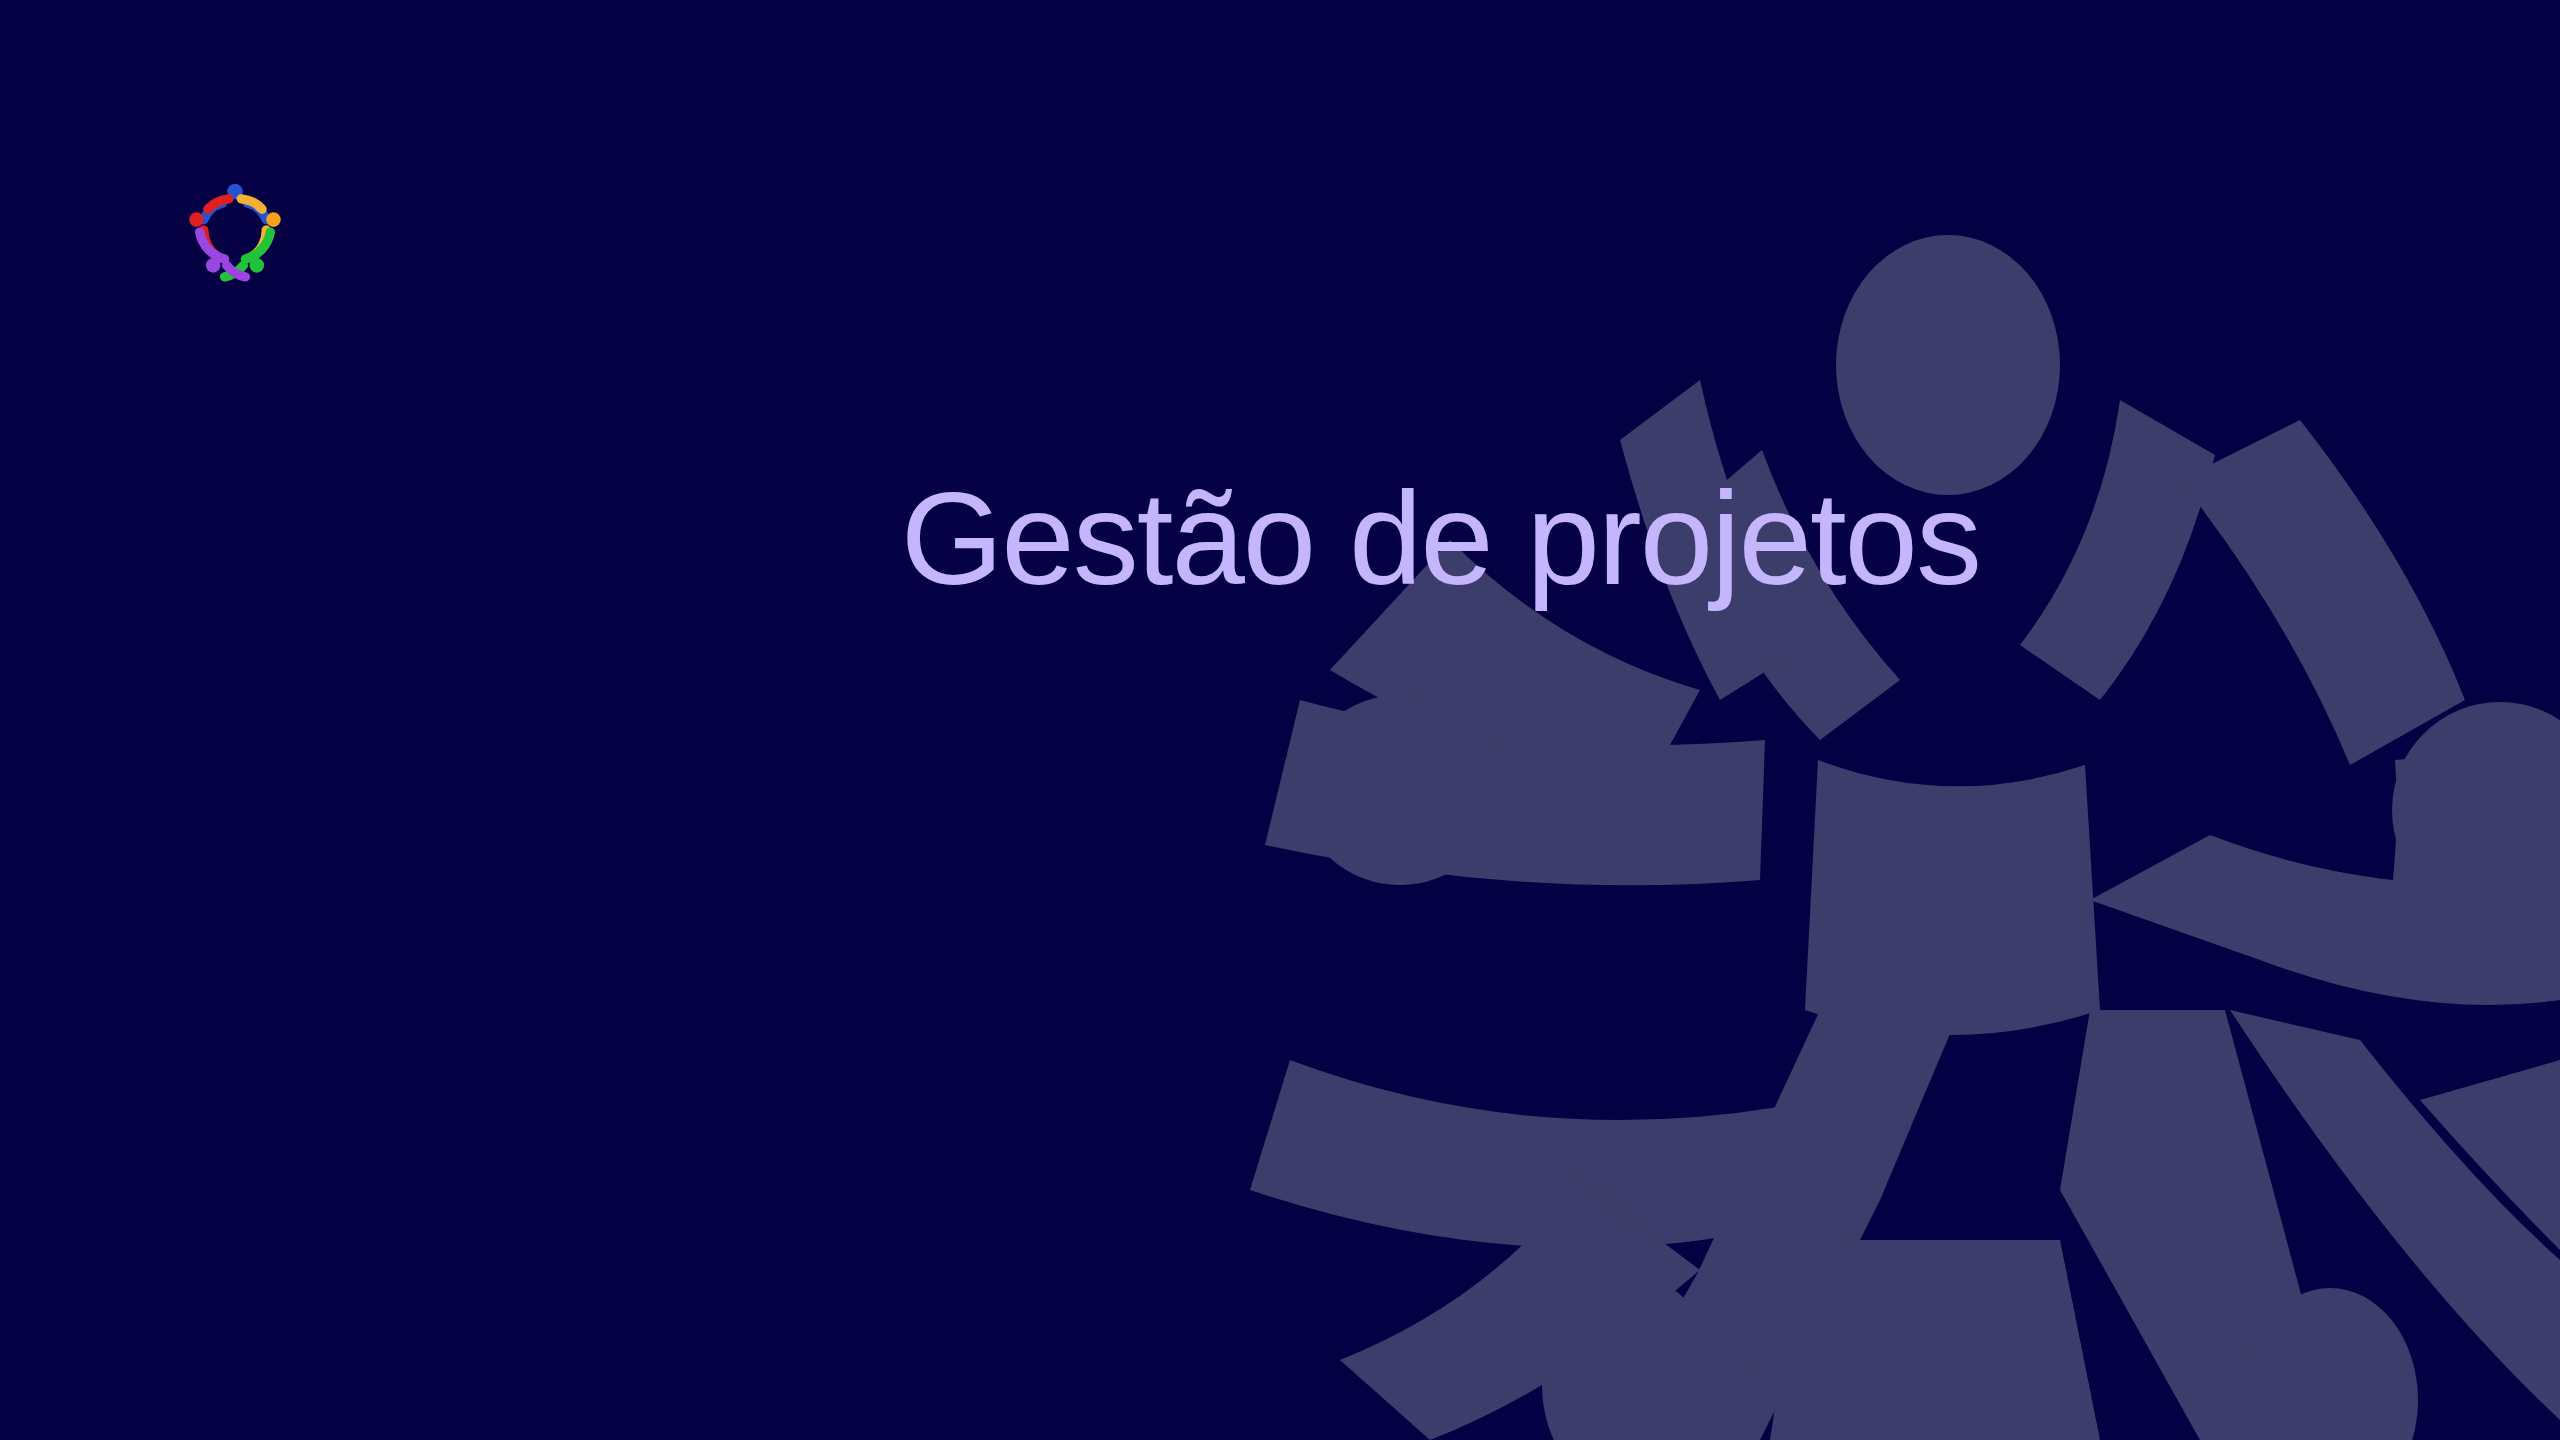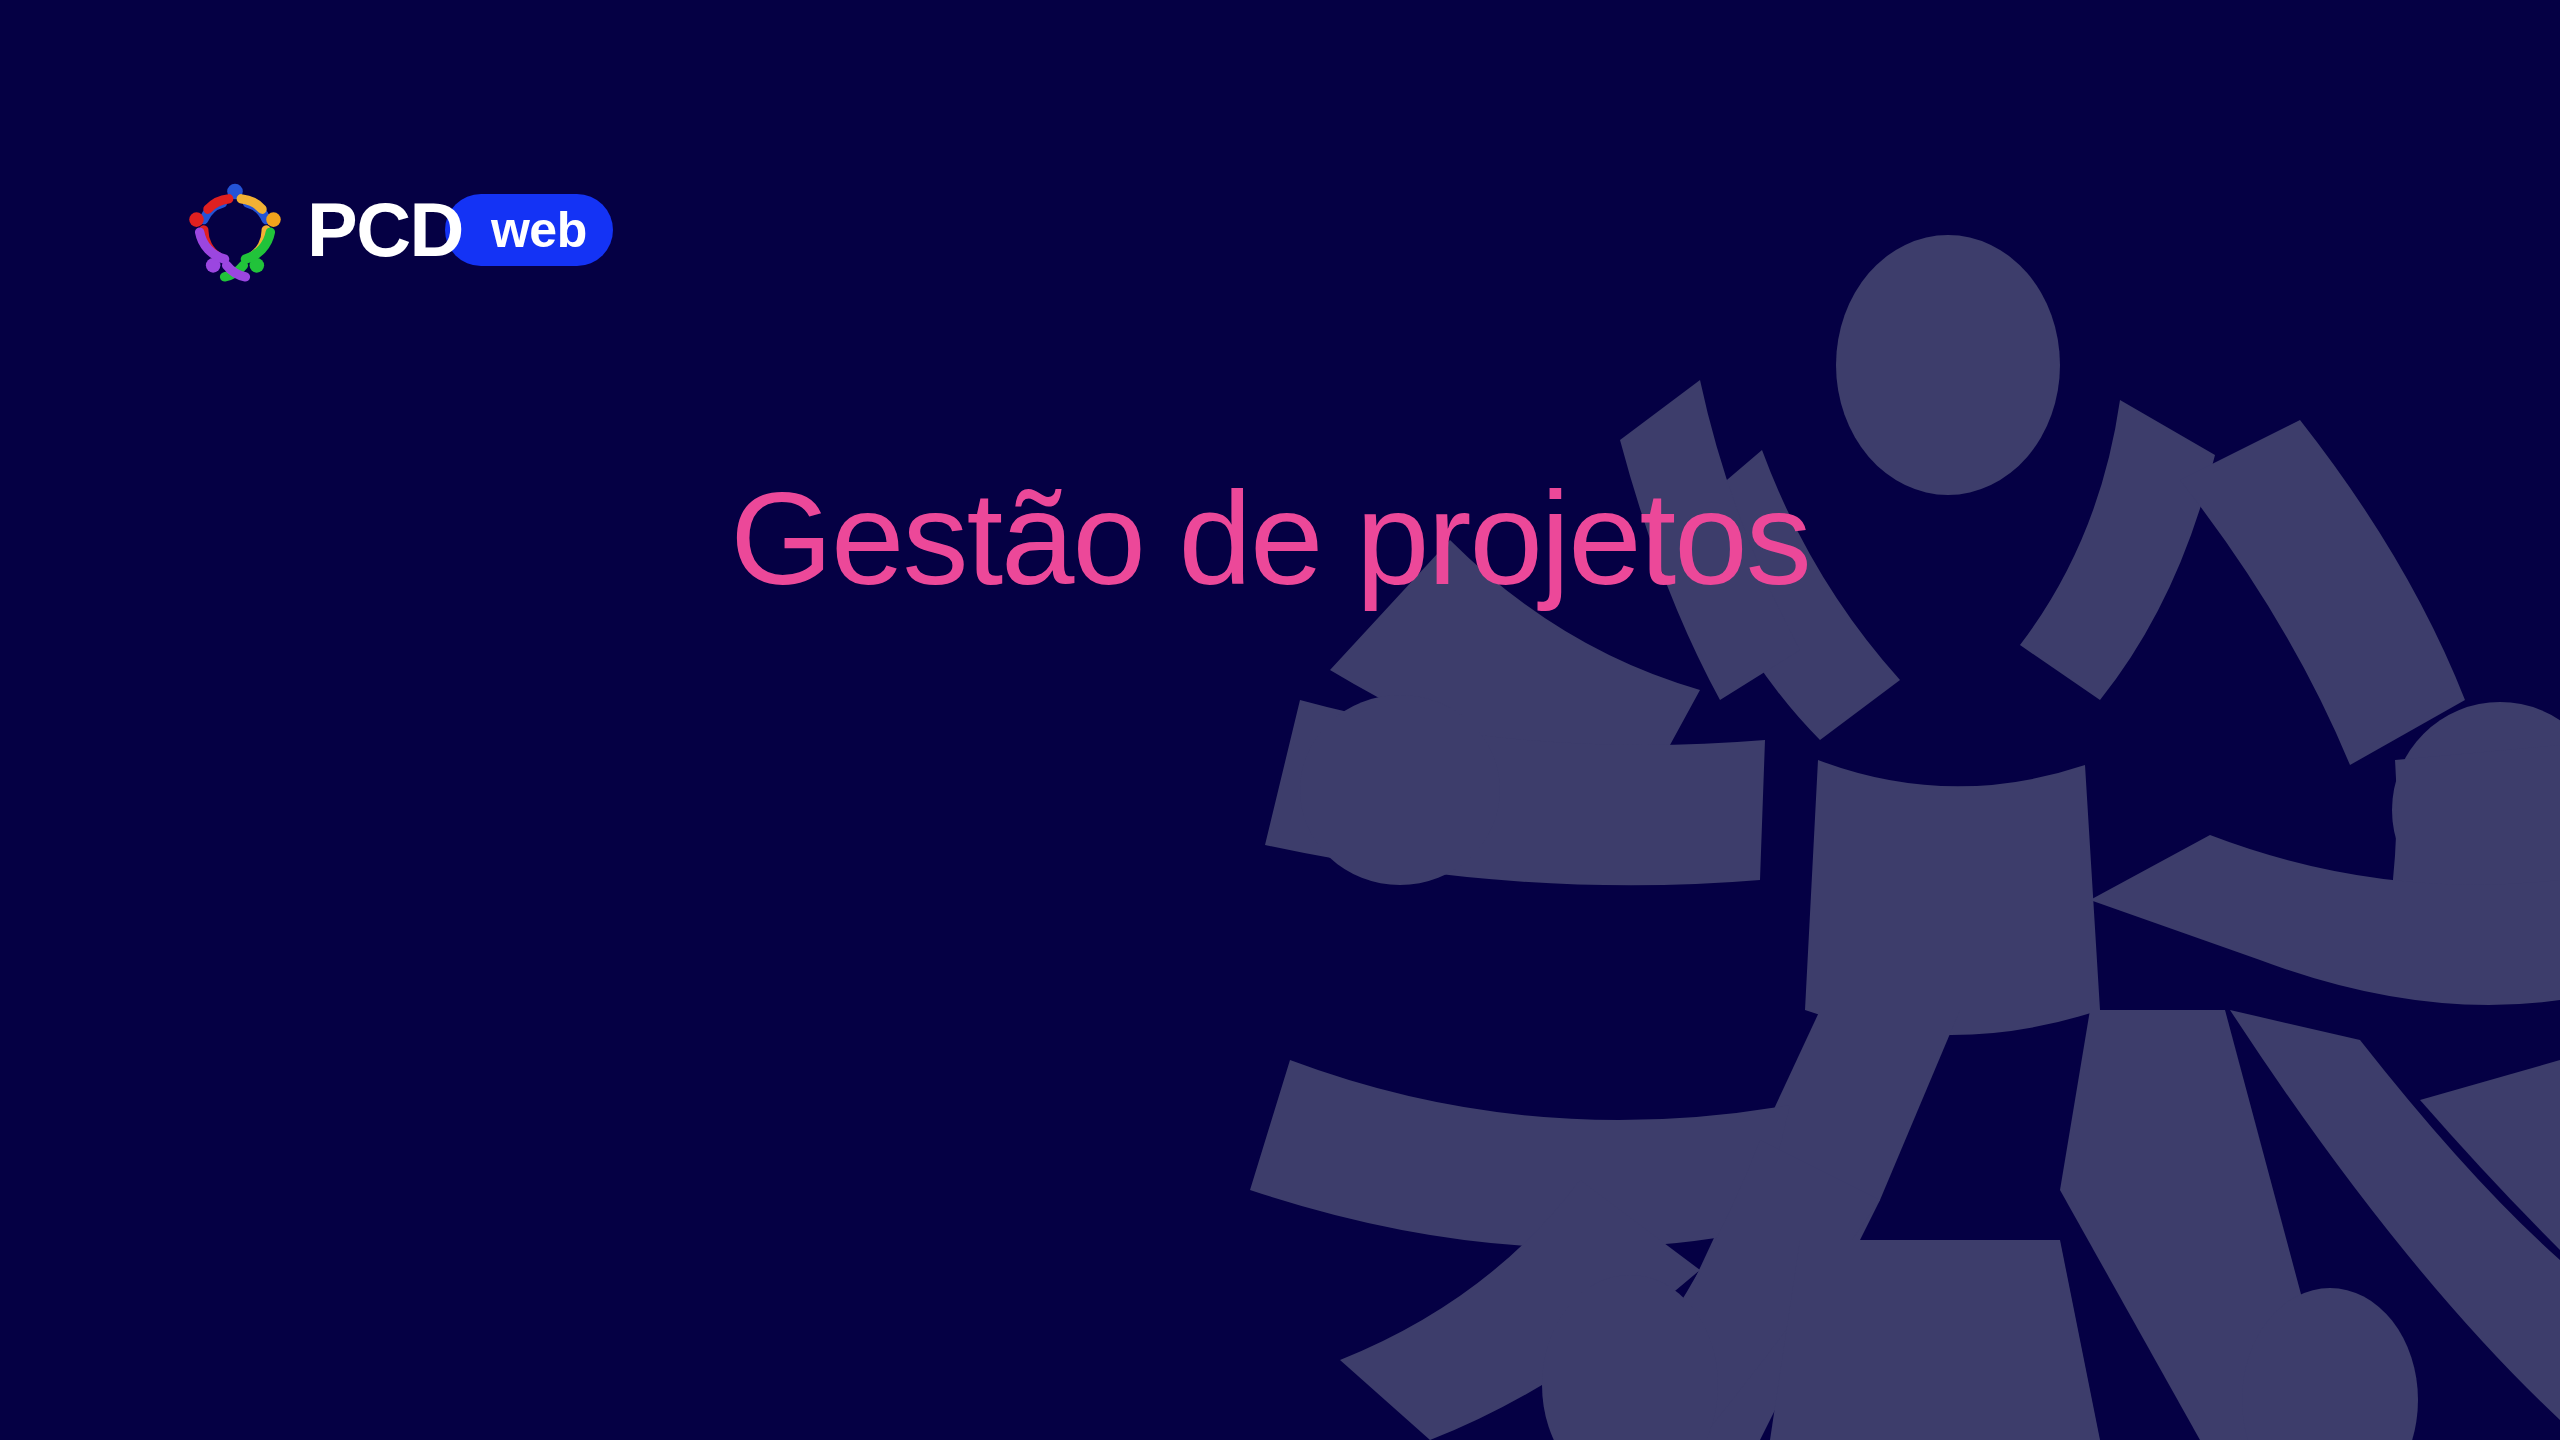--- a/index.html
+++ b/index.html
@@ -102,25 +102,26 @@
     font-size: 53px;
     font-weight: 700;
     color: #ffffff;
     line-height: 1.1;
     letter-spacing: -0.5px;
     margin: 0 0 14px 0;
   }
   .main-title {
     font-size: 132px;
     font-weight: 300;
-    color: #ec4899;
+    color: #c4b5fd;
     line-height: 1.05;
     letter-spacing: -2px;
     margin: 0;
     white-space: nowrap;
+    text-align: right;
   }
 </style>
 </head>
 <body>
 
 <div class="slide">
 
   <div class="bg-motif">
     <svg viewBox="0 0 2560 1440" xmlns="http://www.w3.org/2000/svg" aria-hidden="true">
       <g fill="#3d3d6b">
@@ -183,25 +184,19 @@
 
       <circle cx="71" cy="84" r="7" fill="#21c33a"></circle>
       <path d="M60 78 A33 33 0 0 0 84 52" stroke="#21c33a" stroke-width="9" fill="none" stroke-linecap="round"></path>
       <path d="M58 84 A30 30 0 0 1 40 95" stroke="#21c33a" stroke-width="9" fill="none" stroke-linecap="round"></path>
 
       <circle cx="29" cy="84" r="7" fill="#9b46e0"></circle>
       <path d="M40 78 A33 33 0 0 1 16 52" stroke="#9b46e0" stroke-width="9" fill="none" stroke-linecap="round"></path>
       <path d="M42 84 A30 30 0 0 0 60 95" stroke="#9b46e0" stroke-width="9" fill="none" stroke-linecap="round"></path>
     </svg>
 
-    <div class="logo-wordmark">
-      <span class="logo-pcd">PCD</span>
-      <span class="logo-web-pill">
-        <span class="logo-web-text">web</span>
-      </span>
-    </div>
   </div>
 
   <div class="title-block">
     <h1 class="main-title">Gestão de projetos</h1>
   </div>
 
 </div>
 
 </body></html>

